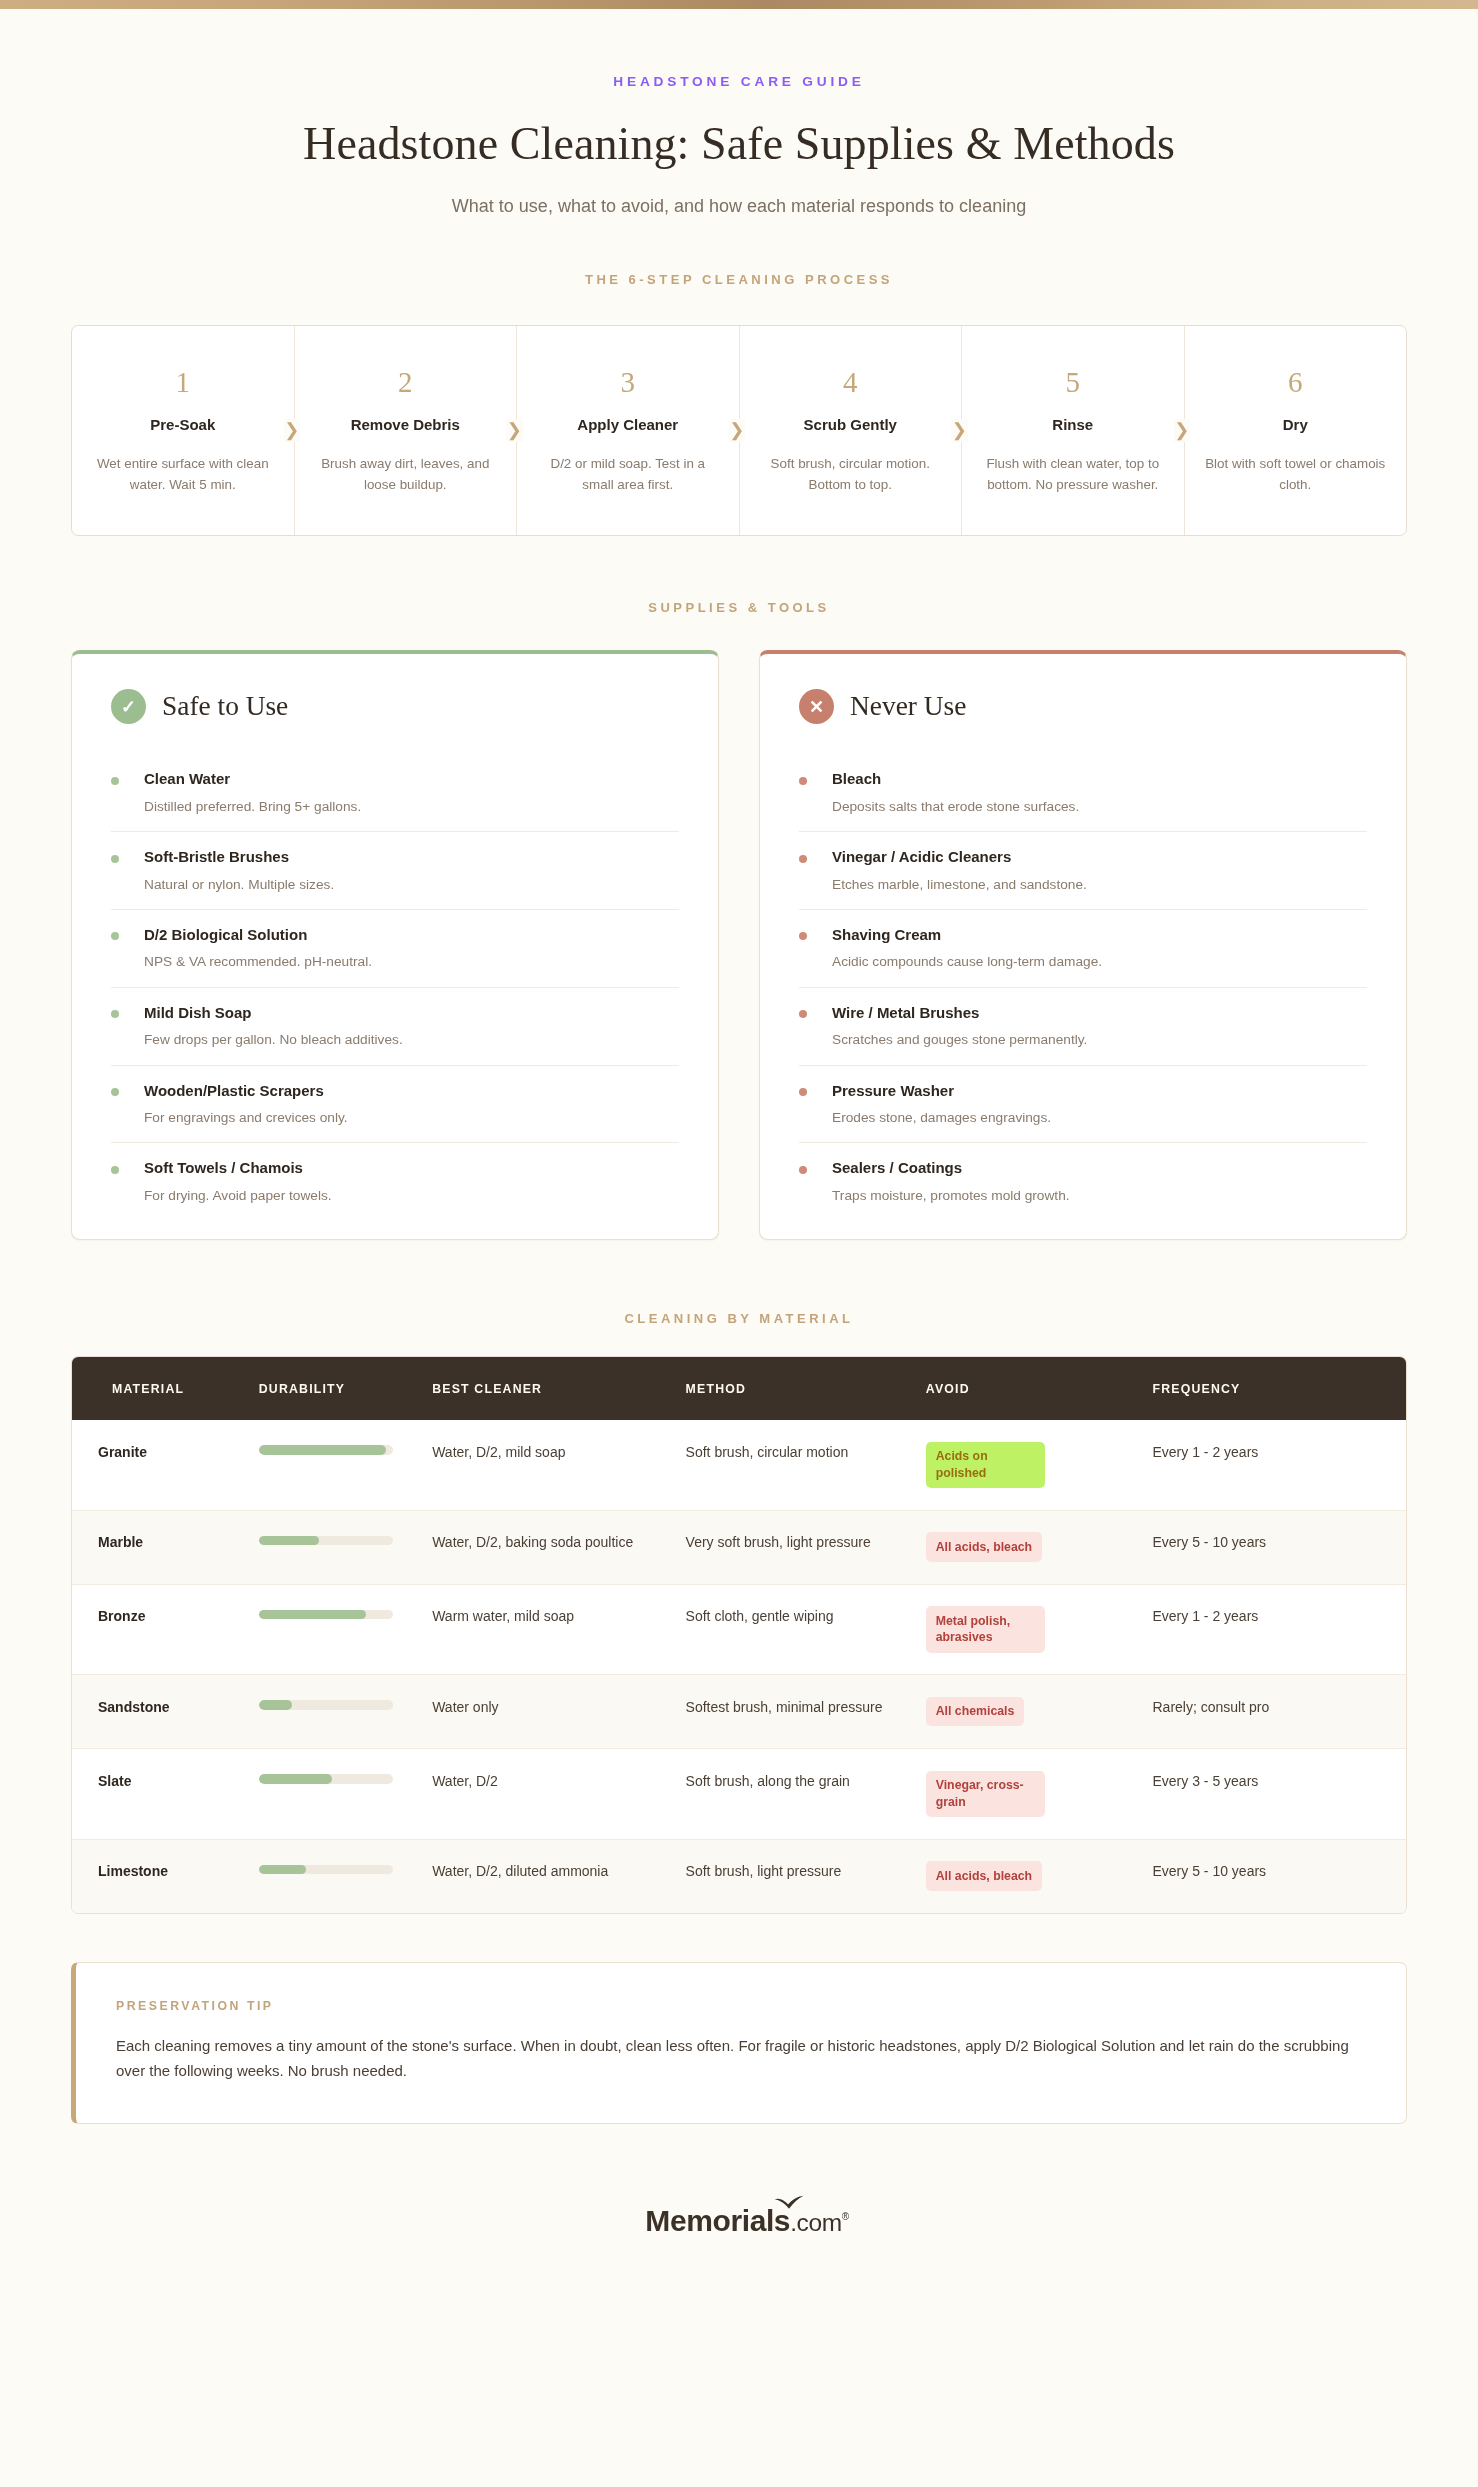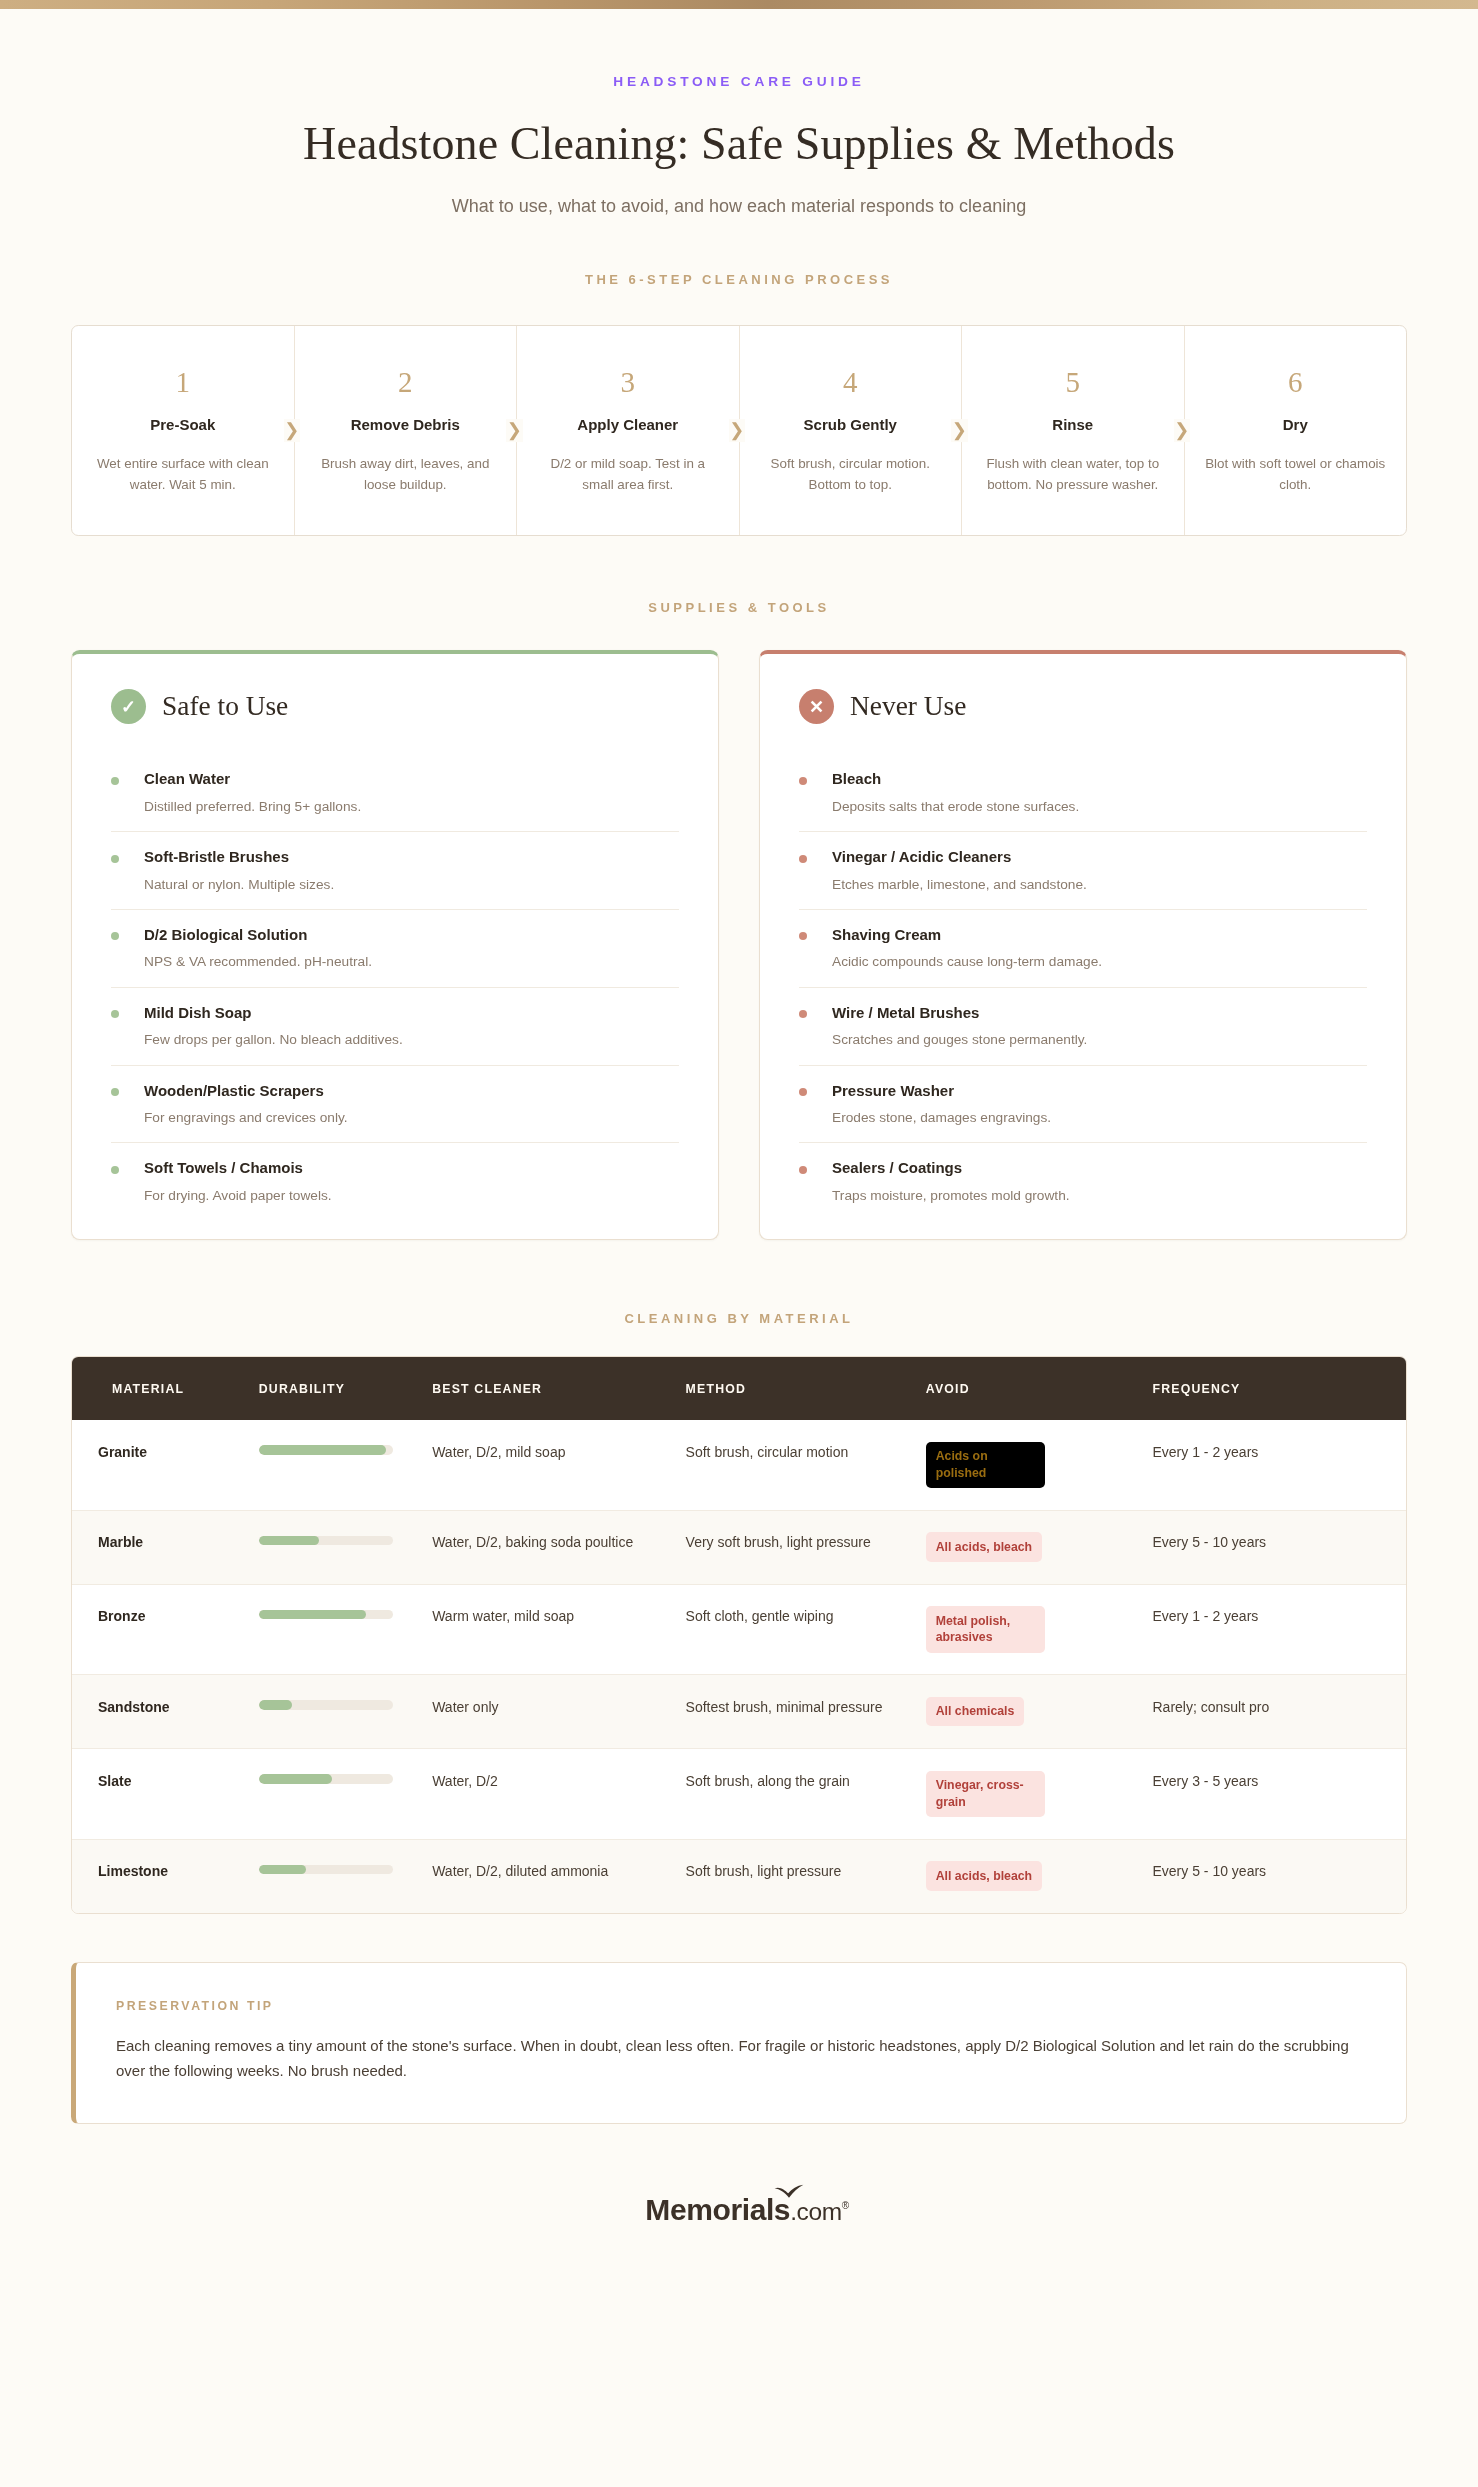--- a/index.html
+++ b/index.html
@@ -246,25 +246,25 @@
   .pill {
     display: inline-block;
     padding: 6.5px 10px;
     border-radius: 5px;
     font-size: 12.3px;
     font-weight: 700;
     line-height: 1.35;
     max-width: 119px;
   }
   .pill.red   { background: #fbe3e0; color: #b1413a; }
-  .pill.amber { background: #000000; color: #9a6d10; }
+  .pill.amber { background: #bef264; color: #9a6d10; }
 
   
   .tip {
-    margin: 48px 71px 0 71px;
+    margin: 48px 71px 11px 71px;
     background: #ffffff;
     border: 0.7px solid #eadfd0;
     border-left: 5px solid #c9a878;
     border-radius: 7.2px;
     padding: 36px 40px 39px 40px;
   }
   .tip-label {
     font-size: 12.3px;
     font-weight: 700;
     letter-spacing: 2.5px;

